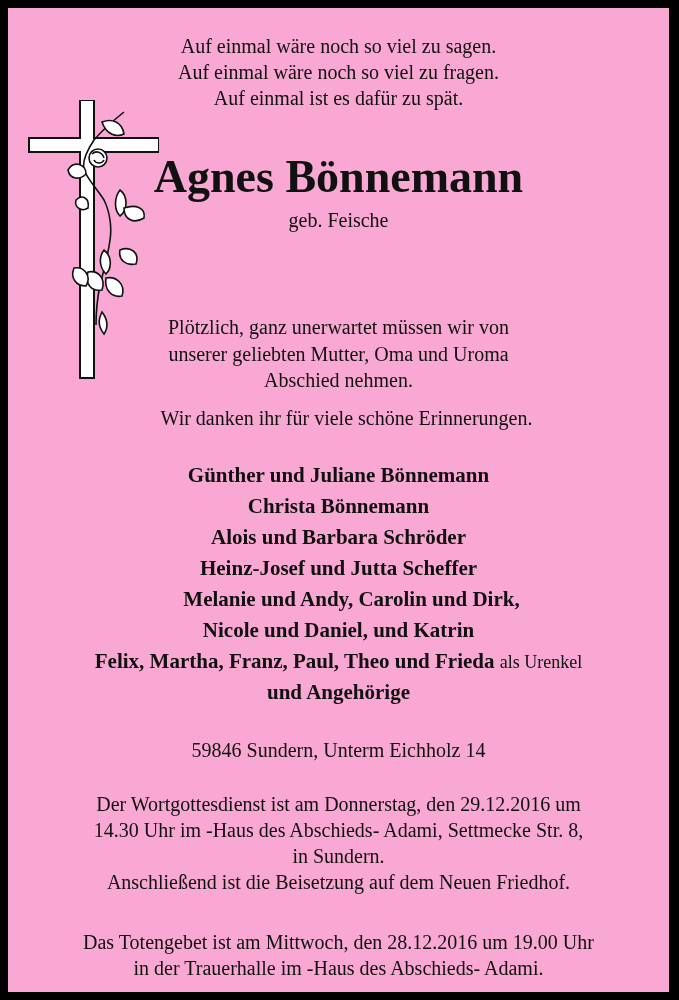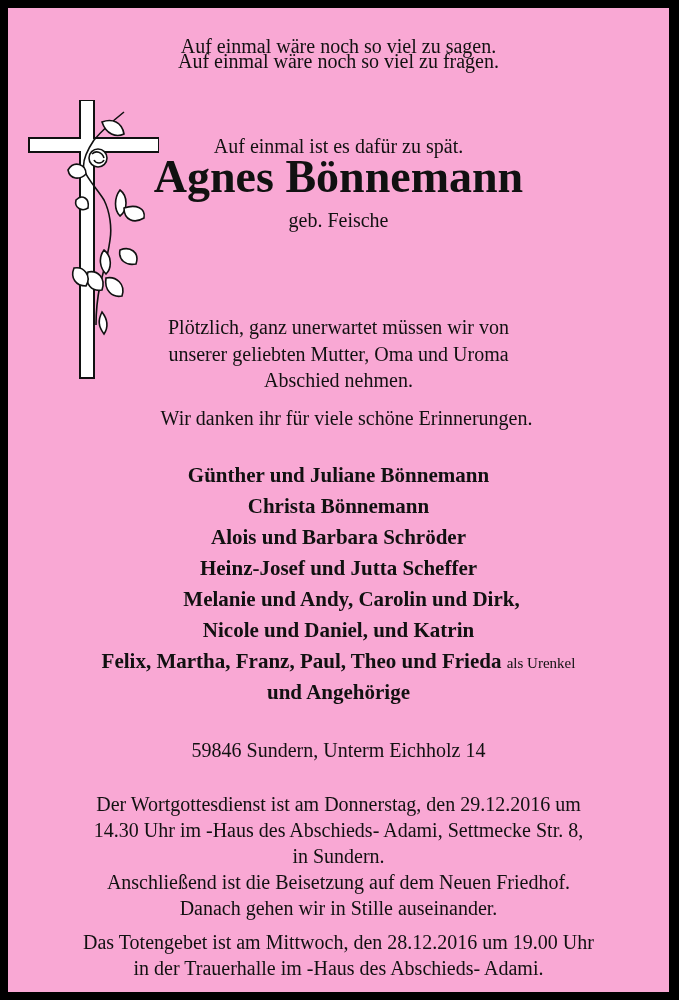--- a/index.html
+++ b/index.html
@@ -10,21 +10,21 @@
     position: relative; overflow: hidden;
   }
   .card {
     position: absolute; left: 8px; top: 8px; width: 661px; height: 984px;
     background: #f9a8d4;
   }
   .line { position: absolute; left: 0; width: 661px; text-align: center; white-space: nowrap; }
   .reg { font-size: 20px; line-height: 24px; }
   .name { font-size: 46px; font-weight: bold; line-height: 50px; letter-spacing: 0px; }
   .bold { font-size: 21px; font-weight: bold; line-height: 26px; text-align: center; }
-  .small { font-size: 15px; font-weight: normal; }
+  .small { font-size: 18px; font-weight: normal; }
   .cross {
     position: absolute; left: 16px; top: 92px; width: 135px; height: 280px;
   }
 </style>
 </head>
 <body>
 
 <div class="card">
 
   <svg class="cross" viewBox="0 0 135 280">
@@ -45,22 +45,22 @@
       <path d="M96 150 C106 146 116 152 112 164 C102 166 94 160 96 150 Z"></path>
       <path d="M80 150 C88 156 88 168 82 174 C76 168 74 158 80 150 Z"></path>
       <path d="M64 172 C74 170 82 178 78 190 C68 192 60 184 64 172 Z"></path>
       <path d="M50 168 C60 166 68 176 62 186 C52 186 46 178 50 168 Z"></path>
       <path d="M82 178 C92 176 102 184 98 196 C88 198 80 190 82 178 Z"></path>
       <path d="M78 212 C84 220 84 228 80 234 C74 226 74 220 78 212 Z"></path>
     </g>
   </svg>
 
   <div class="line reg" style="top:26px;">Auf einmal wäre noch so viel zu sagen.</div>
-  <div class="line reg" style="top:41px;">Auf einmal wäre noch so viel zu fragen.</div>
-  <div class="line reg" style="top:78px;margin-top:48px;">Auf einmal ist es dafür zu spät.</div>
+  <div class="line reg" style="top:52px;">Auf einmal wäre noch so viel zu fragen.</div>
+  <div class="line reg" style="top:78px;">Auf einmal ist es dafür zu spät.</div>
 
   <div class="line name" style="top:144px; left:0;">Agnes Bönnemann</div>
   <div class="line reg" style="top:200px;">geb. Feische</div>
 
 
   <div class="line reg" style="top:307px;">Plötzlich, ganz unerwartet müssen wir von</div>
   <div class="line reg" style="top:334px;">unserer geliebten Mutter, Oma und Uroma</div>
   <div class="line reg" style="top:360px;">Abschied nehmen.</div>
 
   <div class="line reg" style="top:398px;padding-left:8px;">Wir danken ihr für viele schöne Erinnerungen.</div>
@@ -77,17 +77,16 @@
     <span class="small">als Urenkel</span>
   </div>
   <div class="line bold" style="top:671px;">und Angehörige</div>
 
   <div class="line reg" style="top:730px;">59846 Sundern, Unterm Eichholz 14</div>
 
   <div class="line reg" style="top:784px;">Der Wortgottesdienst ist am Donnerstag, den 29.12.2016 um</div>
   <div class="line reg" style="top:810px;">14.30 Uhr im -Haus des Abschieds- Adami, Settmecke Str. 8,</div>
   <div class="line reg" style="top:836px;">in Sundern.</div>
   <div class="line reg" style="top:862px;">Anschließend ist die Beisetzung auf dem Neuen Friedhof.</div>
-  <div class="line reg" style="top:888px;">Danach gehen wir in Stille auseinander.</div>
 
   <div class="line reg" style="top:922px;">Das Totengebet ist am Mittwoch, den 28.12.2016 um 19.00 Uhr</div>
   <div class="line reg" style="top:948px;">in der Trauerhalle im -Haus des Abschieds- Adami.</div>
 </div>
 
 </body></html>

